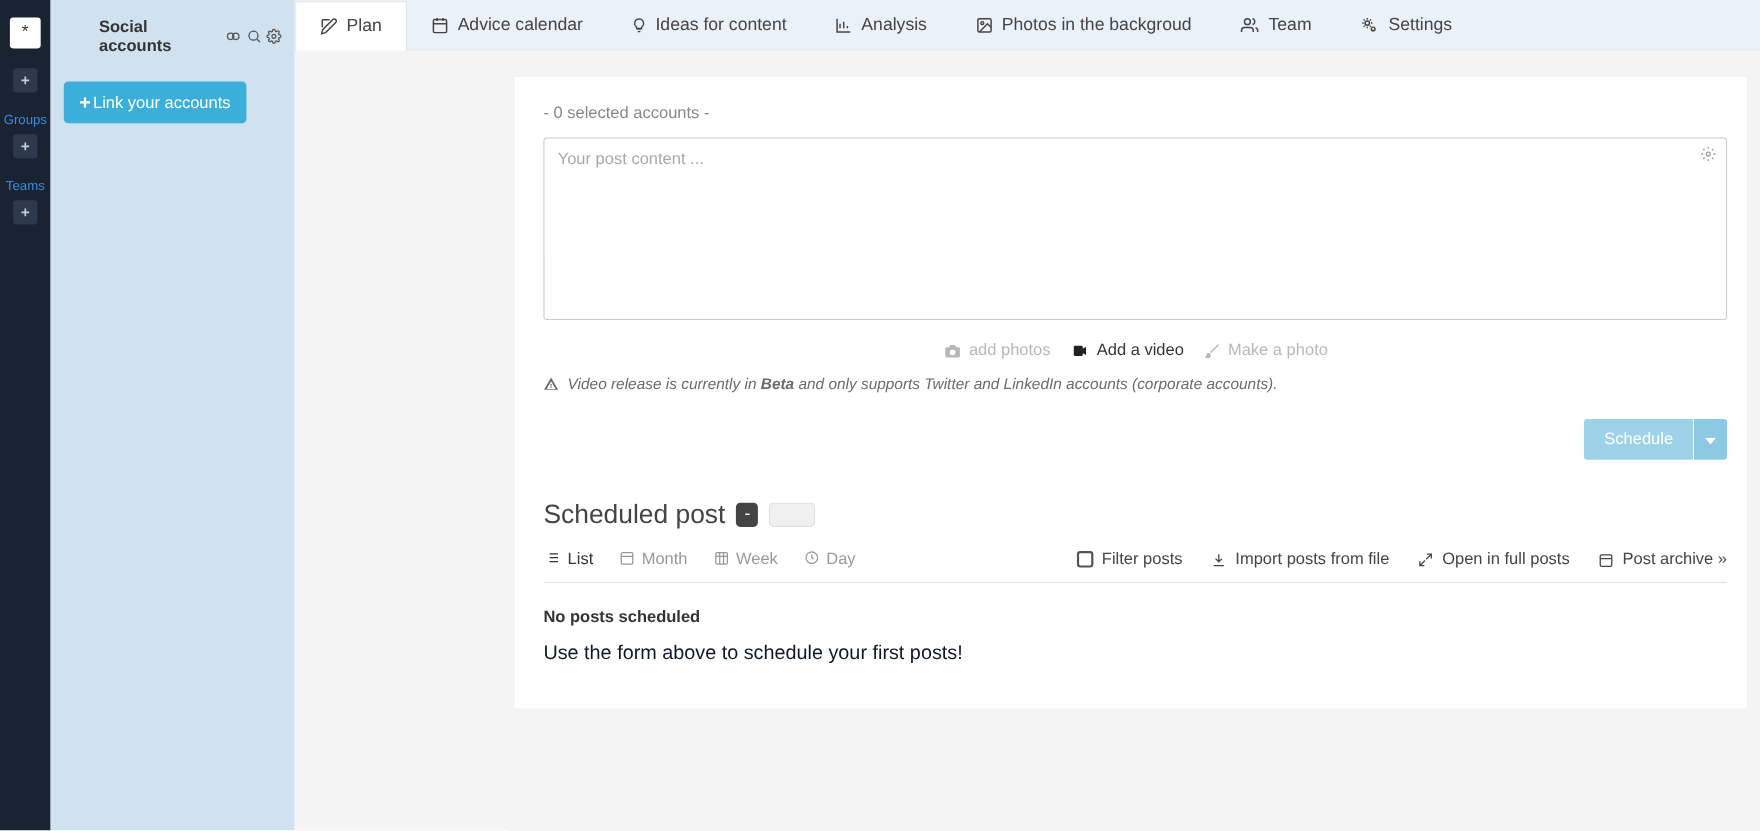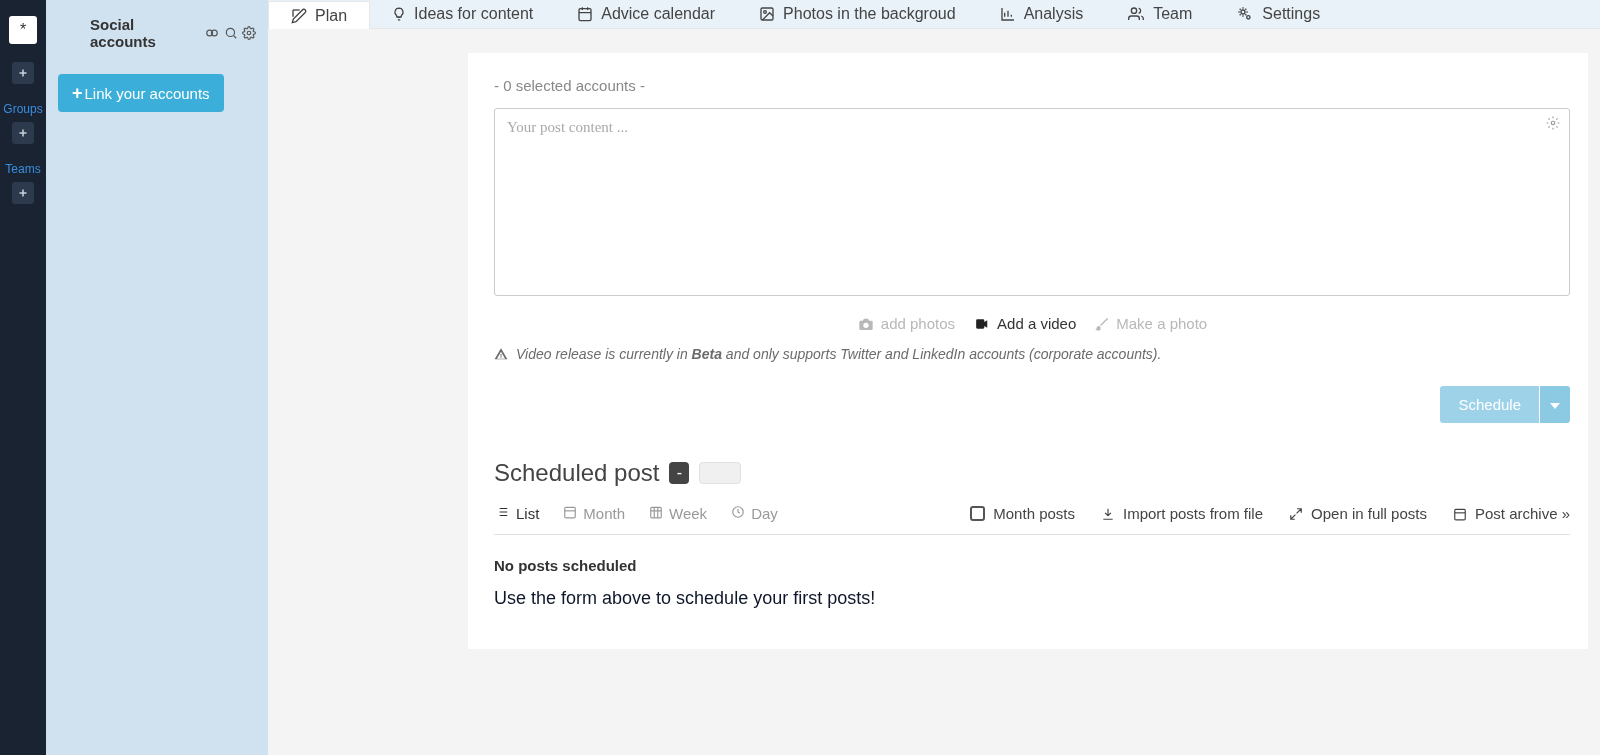--- a/index.html
+++ b/index.html
@@ -105,21 +105,21 @@
     
     .main {
       flex: 1;
       background: #fff;
       display: flex;
       flex-direction: column;
     }
     
     .topnav {
       display: flex;
-      height: 29px;
+      height: 46px;
       align-items: stretch;
       background: #eaf2f9;
       border-bottom: 1px solid #e6e6e6;
     }
     .tab {
       display: inline-flex;
       align-items: center;
       padding: 0 22px;
       color: #444;
       font-size: 16px;
@@ -157,23 +157,23 @@
     }
     .composer-wrapper {
       position: relative;
     }
     .composer {
       width: 100%;
       border: 1px solid #ccc;
       border-radius: 3px;
       padding: 10px 12px;
       font-size: 15px;
-      height: 188px;
+      height: 166px;
       resize: none;
-      font-family: Liberation Serif, serif;
+      font-family: Liberation Sans, sans-serif;
       color: #4c1d95;
     }
     .composer::placeholder {
       color: #a9a9a9;
     }
     .composer-gear {
       position: absolute;
       top: 8px;
       right: 10px;
       color: #999;
@@ -374,45 +374,45 @@
     <div class="topnav">
       <div class="tab active">
         <svg class="ic" width="16" height="16" viewBox="0 0 24 24" fill="none" stroke="currentColor" stroke-width="2">
             <path d="M17 3a2.85 2.85 0 1 1 4 4L7.5 20.5 2 22l1.5-5.5Z"></path>
             <path d="M3 3h10"></path>
             <path d="M3 3v10"></path>
           </svg>
         <span>Plan</span>
       </div>
       <div class="tab">
-        <svg class="ic" width="14" height="16" viewBox="0 0 24 24" fill="none" stroke="currentColor" stroke-width="2">
-            <path d="M9 18h6M10 22h4M12 2a7 7 0 0 0-4 12.7V17h8v-2.3A7 7 0 0 0 12 2z"></path>
-          </svg>
-        <span>Ideas for content</span>
-      </div>
-      <div class="tab">
         <svg class="ic" width="16" height="16" viewBox="0 0 24 24" fill="none" stroke="currentColor" stroke-width="2">
             <rect x="3" y="4" width="18" height="18" rx="2"></rect>
             <path d="M16 2v4M8 2v4M3 10h18"></path>
           </svg>
         <span>Advice calendar</span>
+      </div>
+      <div class="tab">
+        <svg class="ic" width="14" height="16" viewBox="0 0 24 24" fill="none" stroke="currentColor" stroke-width="2">
+            <path d="M9 18h6M10 22h4M12 2a7 7 0 0 0-4 12.7V17h8v-2.3A7 7 0 0 0 12 2z"></path>
+          </svg>
+        <span>Ideas for content</span>
+      </div>
+      <div class="tab">
+        <svg class="ic" width="16" height="16" viewBox="0 0 24 24" fill="none" stroke="currentColor" stroke-width="2">
+            <path d="M3 3v18h18M7 16v-6M12 16V7M17 16v-3"></path>
+          </svg>
+        <span>Analysis</span>
       </div>
       <div class="tab">
         <svg class="ic" width="16" height="16" viewBox="0 0 24 24" fill="none" stroke="currentColor" stroke-width="2">
             <rect x="3" y="3" width="18" height="18" rx="2"></rect>
             <circle cx="9" cy="9" r="2"></circle>
             <path d="m21 15-5-5L5 21"></path>
           </svg>
         <span>Photos in the backgroud</span>
-      </div>
-      <div class="tab">
-        <svg class="ic" width="16" height="16" viewBox="0 0 24 24" fill="none" stroke="currentColor" stroke-width="2">
-            <path d="M3 3v18h18M7 16v-6M12 16V7M17 16v-3"></path>
-          </svg>
-        <span>Analysis</span>
       </div>
       <div class="tab">
         <svg class="ic" width="18" height="16" viewBox="0 0 24 24" fill="none" stroke="currentColor" stroke-width="2">
             <path d="M17 21v-2a4 4 0 0 0-4-4H5a4 4 0 0 0-4 4v2"></path>
             <circle cx="9" cy="7" r="4"></circle>
             <path d="M23 21v-2a4 4 0 0 0-3-3.87M16 3.13a4 4 0 0 1 0 7.75"></path>
           </svg>
         <span>Team</span>
       </div>
       <div class="tab">
@@ -513,21 +513,21 @@
                 <svg class="ic" width="14" height="14" viewBox="0 0 24 24" fill="none" stroke="currentColor" stroke-width="2">
                     <circle cx="12" cy="12" r="9"></circle>
                     <path d="M12 7v5l3 2"></path>
                   </svg>
                 <span>Day</span>
               </span>
             </div>
             <div class="action-group">
               <span class="action-item">
                 <span class="filter-checkbox"></span>
-                <span>Month posts</span>
+                <span>Filter posts</span>
               </span>
               <span class="action-item">
                 <svg class="ic" width="14" height="14" viewBox="0 0 24 24" fill="none" stroke="currentColor" stroke-width="2">
                     <path d="M12 3v12m-5-5 5 5 5-5M4 21h16"></path>
                   </svg>
                 <span>Import posts from file</span>
               </span>
               <span class="action-item">
                 <svg class="ic" width="14" height="14" viewBox="0 0 24 24" fill="none" stroke="currentColor" stroke-width="2">
                     <path d="M14 3h7v7M3 14v7h7M21 3l-8 8M3 21l8-8"></path>

